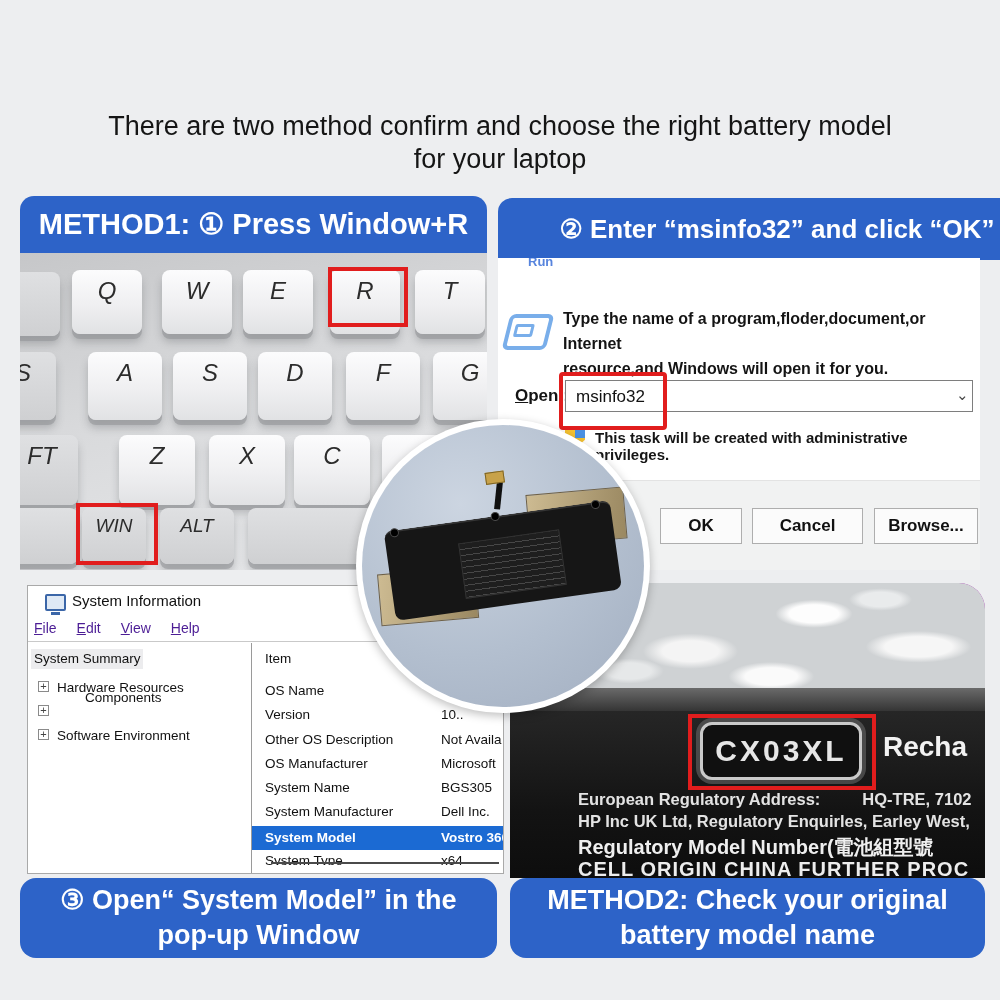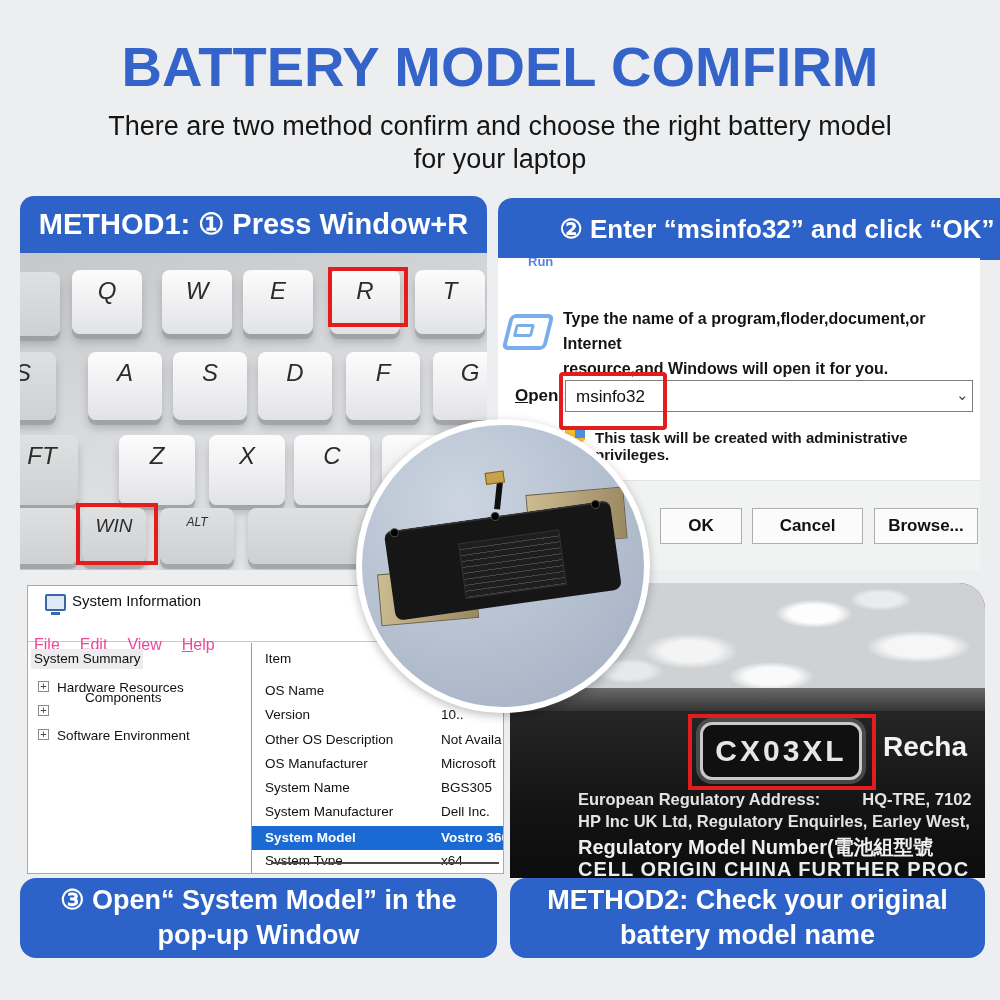--- a/index.html
+++ b/index.html
@@ -47,21 +47,21 @@
   .btn{position:absolute;top:27px;height:36px;background:#fbfbfb;border:1px solid #aeaeae;
        font-size:17px;font-weight:700;color:#111;text-align:center;line-height:34px;box-sizing:border-box;}
   .fl::first-letter{text-decoration:underline;}
 
   
   .si-win{left:27px;top:585px;width:477px;height:289px;background:#fff;border:1px solid #a9a9a9;box-sizing:border-box;overflow:hidden;}
   .si-icon{left:17px;top:8px;width:17px;height:13px;background:#dfe9f5;border:2px solid #3b66a8;border-radius:2px;}
   .si-icon:after{content:"";position:absolute;left:4px;bottom:-6px;width:9px;height:3px;background:#3b66a8;}
   .si-title{left:44px;top:6px;font-size:15px;color:#111;}
   .si-menu{left:0;top:30px;width:100%;height:26px;border-bottom:1px solid #c9c9c9;display:flex;gap:20px;padding-left:6px;box-sizing:border-box;}
-  .si-menu span{font-size:16px;color:#ec4899;display:inline-block;line-height:24px;margin-top:17px;}
+  .si-menu span{font-size:14px;color:#4c1d95;display:inline-block;line-height:24px;}
   .si-divider{left:223px;top:57px;width:1px;height:232px;background:#9a9a9a;}
   .tree-sel{left:3px;top:63px;width:112px;height:20px;background:#ececee;}
   .tree-txt{font-size:13.5px;color:#111;}
   .plusbox{position:absolute;width:11px;height:11px;border:1px solid #8a8a8a;background:#fff;
            font-size:11px;line-height:9px;text-align:center;color:#444;box-sizing:border-box;}
   .li-item{font-size:13.5px;color:#111;}
   .li-val{font-size:13.5px;color:#111;}
   .si-hl{left:224px;top:240px;width:253px;height:24px;background:#1b6ad3;}
   .si-hl-txt{color:#fff;font-size:13.5px;font-weight:700;}
   .si-scroll{left:243px;top:276px;width:228px;height:2px;background:#4a4a4a;}
@@ -109,21 +109,20 @@
             background-image:repeating-linear-gradient(0deg,rgba(255,255,255,.18) 0 1px,transparent 1px 6px);}
   .bat-cable{position:absolute;left:124px;top:-24px;width:6px;height:30px;background:#101010;transform:rotate(14deg);}
   .bat-tip{position:absolute;left:116px;top:-32px;width:17px;height:10px;background:#c8a24a;border:1px solid #7e6526;}
   .dotscrew{position:absolute;width:7px;height:7px;border-radius:50%;background:#000;border:1px solid #4a4a4a;}
 </style>
 </head>
 <body>
 
 <div class="canvas">
 
-  <div class="abs main-title">BATTERY MODEL COMFIRM</div>
   <div class="abs subtitle">
     <div>There are two method confirm and choose the right battery model</div>
     <div>for your laptop</div>
   </div>
 
   <div class="abs bluebar hdr-tl">METHOD1: ① Press Window+R</div>
 
   <div class="abs kb">
     <div class="key partial" style="left:-10px;top:19px;width:50px;height:64px;"></div>
     <div class="key" style="left:52px;top:17px;width:70px;height:64px;">
@@ -174,21 +173,21 @@
     <div class="key" style="left:274px;top:182px;width:76px;height:70px;">
         <span>C</span>
       </div>
     <div class="key" style="left:362px;top:182px;width:80px;height:70px;"></div>
 
     <div class="key partial" style="left:-14px;top:255px;width:72px;height:56px;"></div>
     <div class="key partial" style="left:62px;top:255px;width:64px;height:56px;">
         <span style="font-size:19px;">WIN</span>
       </div>
     <div class="key partial" style="left:140px;top:255px;width:74px;height:56px;">
-        <span style="font-size:12px;">ALT</span>
+        <span style="font-size:19px;">ALT</span>
       </div>
     <div class="key partial" style="left:228px;top:255px;width:230px;height:56px;"></div>
     <div class="redbox" style="left:56px;top:250px;width:74px;height:54px;"></div>
   </div>
 
   <div class="abs bluebar hdr-tr">② Enter “msinfo32”  and click “OK”</div>
 
   <div class="abs run-body">
     <div class="abs run-remnant">Run</div>
     <div class="abs run-icon">

